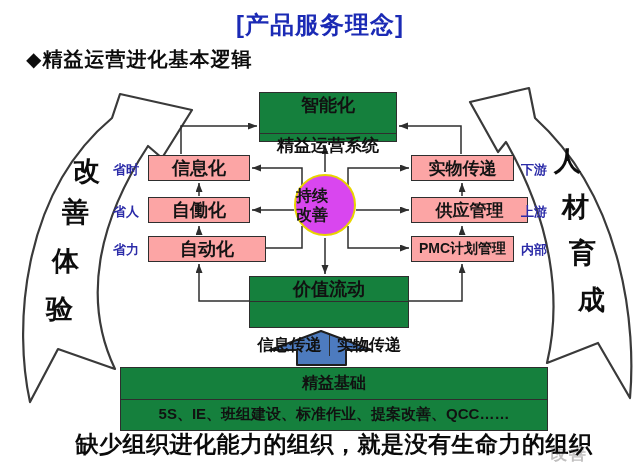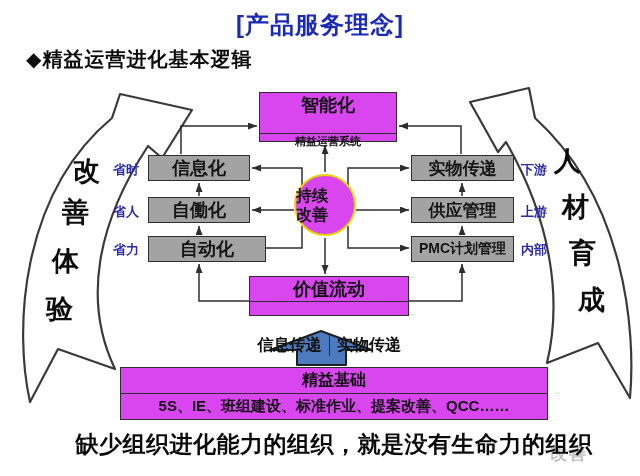--- a/index.html
+++ b/index.html
@@ -12,25 +12,25 @@
   .abs{position:absolute;box-sizing:border-box;}
   .slide-title{
     top:9px;left:0;width:640px;text-align:center;
     font-size:24px;font-weight:bold;color:#1b2ab5;letter-spacing:1px;
   }
   .heading{
     top:46px;left:26px;font-size:20px;font-weight:bold;color:#0c0c0c;letter-spacing:1px;
   }
   svg.layer{position:absolute;left:0;top:0;z-index:1;}
   .box{
-    border:1.6px solid #2e2e2e;background:#a3a3a3;z-index:2;
+    border:1.6px solid #2e2e2e;background:#fca5a5;z-index:2;
     display:flex;align-items:center;justify-content:center;
     font-weight:bold;color:#141414;
   }
-  .stackbox{border:1.6px solid #2e2e2e;background:#d946ef;z-index:2;display:flex;flex-direction:column;}
+  .stackbox{border:1.6px solid #2e2e2e;background:#15803d;z-index:2;display:flex;flex-direction:column;}
   .stackbox .row{flex:1;display:flex;align-items:center;justify-content:center;font-weight:bold;}
   .stackbox .row + .row{border-top:1.6px solid #2e2e2e;}
   .subcells{flex:1;display:flex;}
   .subcells .cell{display:flex;align-items:center;justify-content:center;font-weight:bold;font-size:16px;margin-top:33px;}
   .subcells .cell:first-child{border-right:1.6px solid #2e2e2e;}
   .bluelabel{
     font-size:13px;font-weight:bold;color:#2b2ba8;z-index:2;white-space:nowrap;
   }
   .circle{
     left:294px;top:174px;width:62px;height:62px;border-radius:50%;
@@ -84,51 +84,51 @@
     <polyline points="249,301 199,301 199,264" marker-end="url(#ah)"></polyline>
     <polyline points="409,301 462,301 462,264" marker-end="url(#ah)"></polyline>
   </g>
 </svg>
 
 <div class="abs slide-title">[产品服务理念]</div>
 <div class="abs heading">◆精益运营进化基本逻辑</div>
 
 <div class="abs stackbox" style="left:259px;top:92px;width:138px;height:50px;">
   <div class="row" style="font-size:18px;">智能化</div>
-  <div class="row" style="font-size:11px;margin-top:16px;">精益运营系统</div>
+  <div class="row" style="font-size:17px;margin-top:16px;">精益运营系统</div>
 </div>
 
 <div class="abs bluelabel" style="left:113px;top:161px;">省时</div>
 <div class="abs box" style="left:148px;top:155px;width:102px;height:26px;font-size:18px;">信息化</div>
 <div class="abs bluelabel" style="left:113px;top:203px;">省人</div>
 <div class="abs box" style="left:148px;top:197px;width:102px;height:26px;font-size:18px;">自働化</div>
 <div class="abs bluelabel" style="left:113px;top:241px;">省力</div>
 <div class="abs box" style="left:148px;top:236px;width:118px;height:26px;font-size:18px;">自动化</div>
 
 <div class="abs box" style="left:411px;top:155px;width:103px;height:26px;font-size:17px;">实物传递</div>
 <div class="abs bluelabel" style="left:521px;top:161px;">下游</div>
-<div class="abs box" style="left:411px;top:197px;width:103px;height:26px;font-size:17px;font-family:Liberation Mono, monospace;">供应管理</div>
+<div class="abs box" style="left:411px;top:197px;width:117px;height:26px;font-size:17px;font-family:Liberation Mono, monospace;">供应管理</div>
 <div class="abs bluelabel" style="left:521px;top:203px;">上游</div>
 <div class="abs box" style="left:411px;top:236px;width:103px;height:26px;font-size:14px;">PMC计划管理</div>
 <div class="abs bluelabel" style="left:521px;top:241px;">内部</div>
 
 <div class="abs circle">
   <span>持续</span>
   <span>改善</span>
 </div>
 
-<div class="abs stackbox" style="left:249px;top:276px;width:160px;height:40px;">
+<div class="abs stackbox" style="left:249px;top:276px;width:160px;height:52px;">
   <div class="row" style="font-size:18px;">价值流动</div>
   <div class="subcells" style="border-top:1.6px solid #2e2e2e;">
     <div class="cell" style="width:79px;">信息传递</div>
     <div class="cell" style="flex:1;">实物传递</div>
   </div>
 </div>
 
-<div class="abs stackbox" style="left:120px;top:367px;width:428px;height:53px;">
+<div class="abs stackbox" style="left:120px;top:367px;width:428px;height:64px;">
   <div class="row" style="font-size:16px;">精益基础</div>
   <div class="row" style="font-size:15px;white-space:nowrap;">5S、IE、班组建设、标准作业、提案改善、QCC……</div>
 </div>
 
 <div class="abs arrowchar" style="left:73px;top:158px;">改</div>
 <div class="abs arrowchar" style="left:62px;top:199px;">善</div>
 <div class="abs arrowchar" style="left:52px;top:248px;">体</div>
 <div class="abs arrowchar" style="left:46px;top:296px;">验</div>
 
 <div class="abs arrowchar" style="left:554px;top:148px;">人</div>

